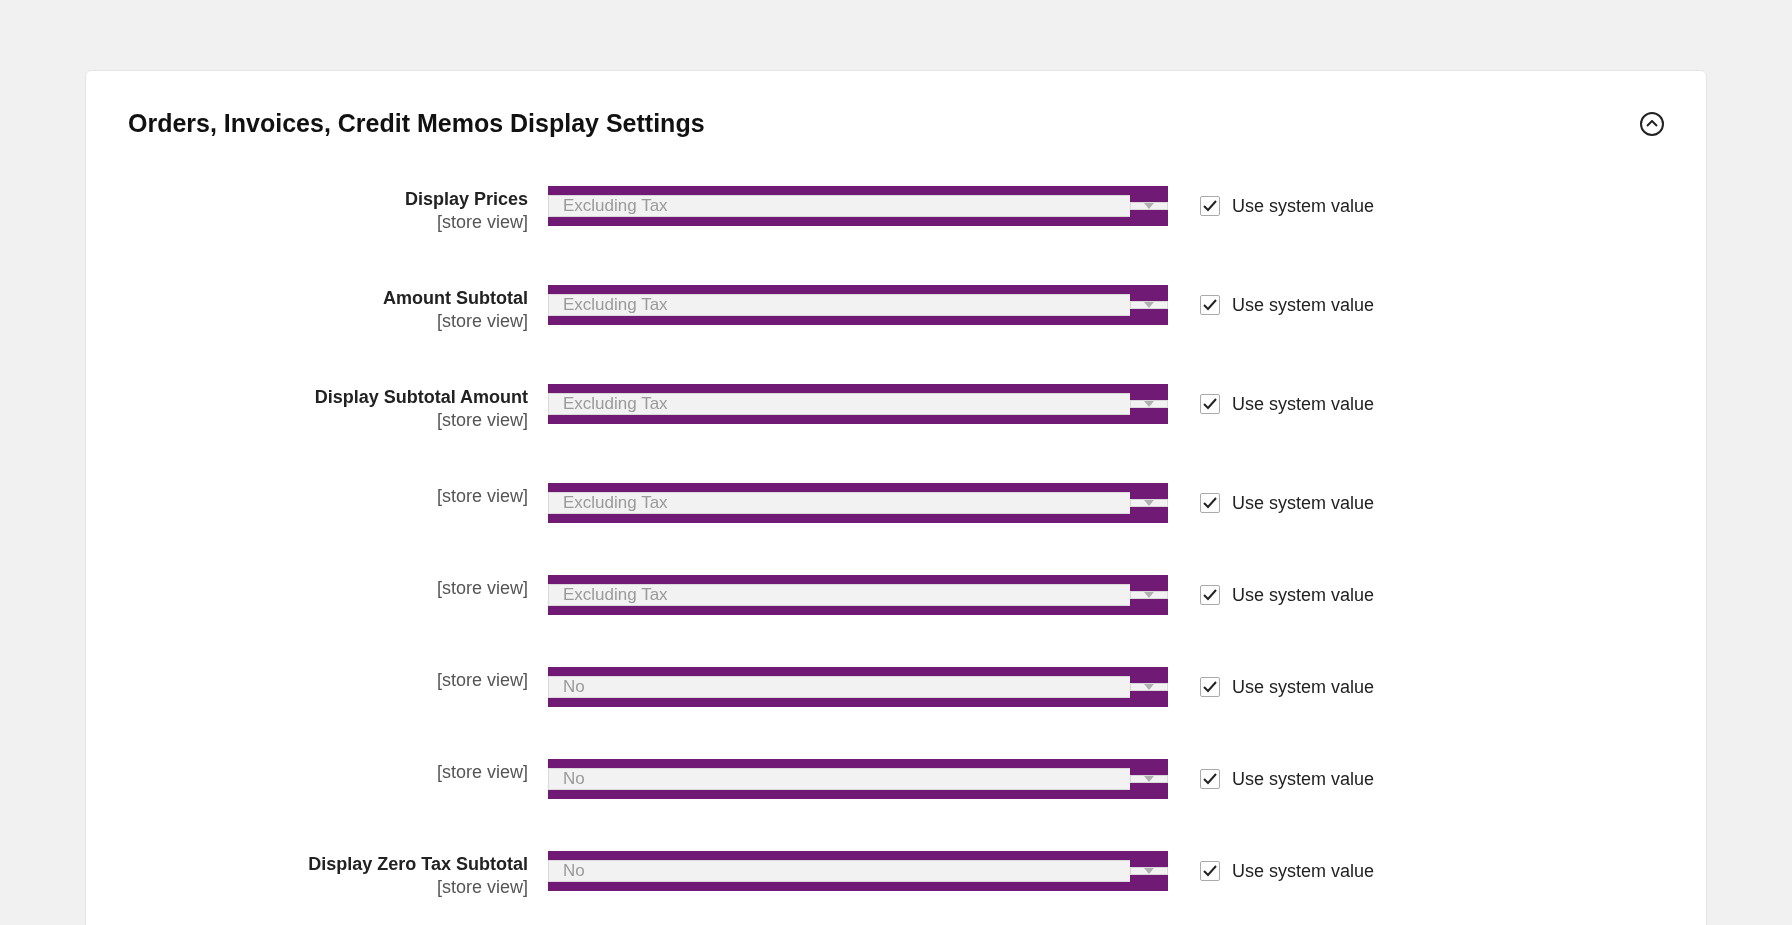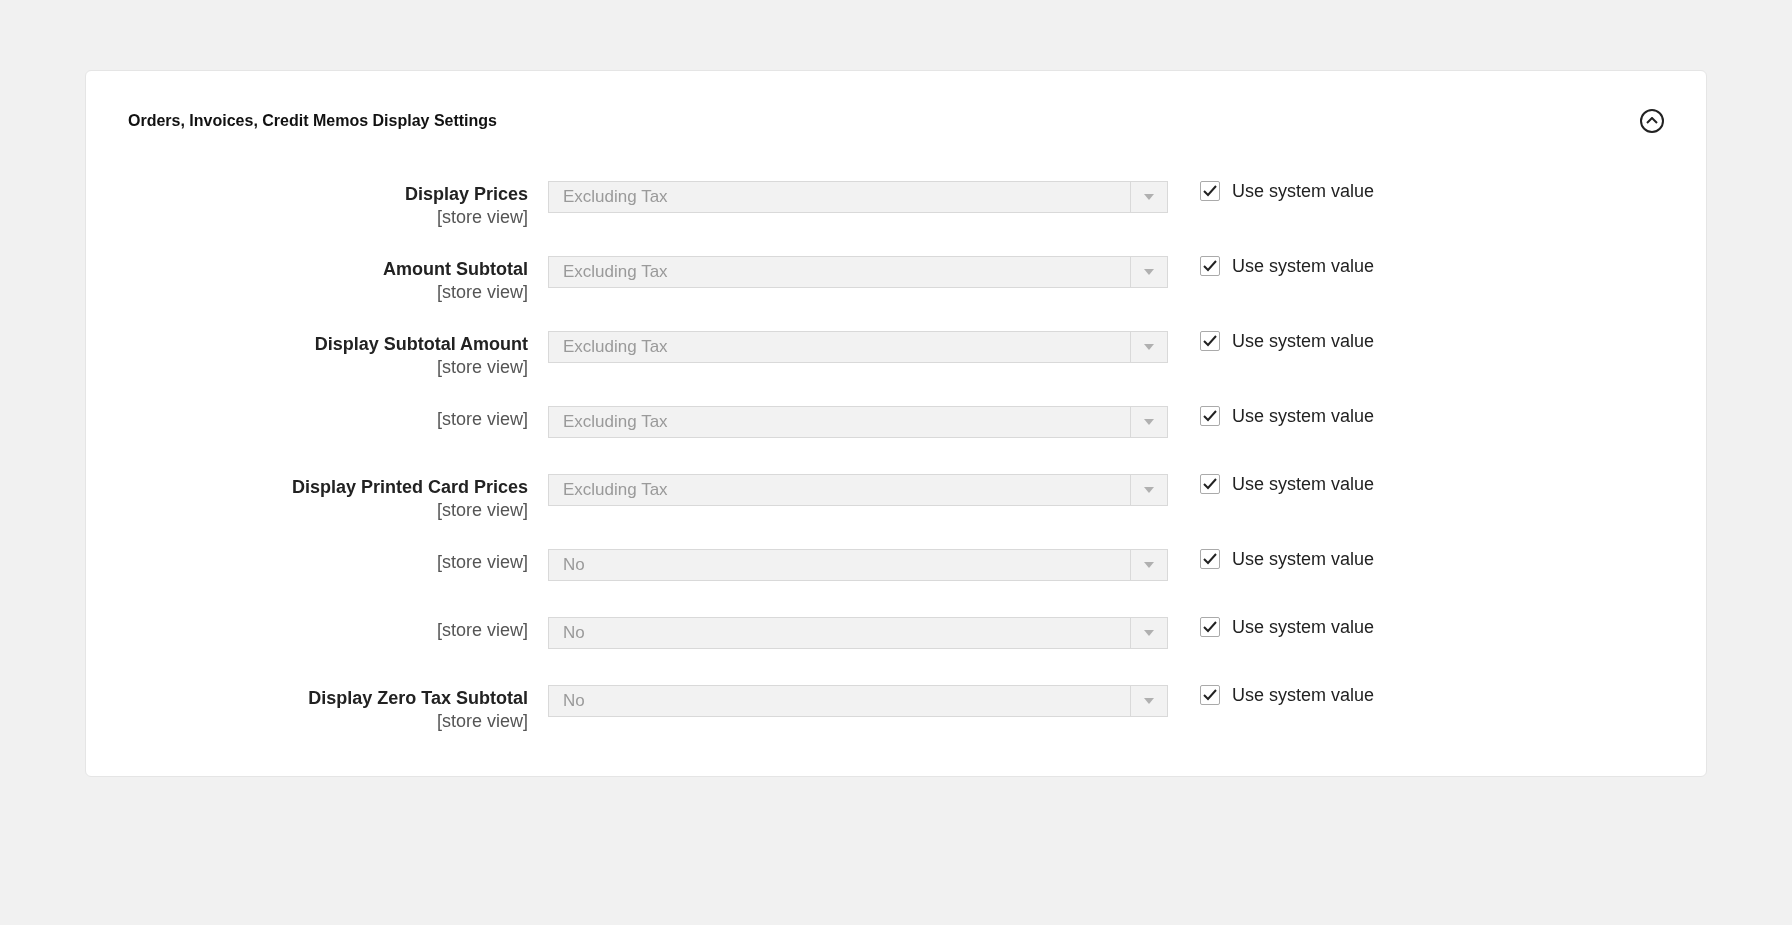--- a/index.html
+++ b/index.html
@@ -16,38 +16,38 @@
     border-radius: 6px;
     padding: 38px 42px 44px 42px;
   }
   .panel-header {
     display: flex;
     justify-content: space-between;
     align-items: center;
     margin-bottom: 48px;
   }
   .panel-title {
-    font-size: 16px;
+    font-size: 25px;
     font-weight: 700;
     color: #111;
     text-align: center;
   }
   .collapse-btn {
     width: 24px;
     height: 24px;
     border: 2px solid #222;
     border-radius: 50%;
     display: flex;
     align-items: center;
     justify-content: center;
     cursor: pointer;
     background: #fff;
   }
   .collapse-btn svg { display: block; }
-  .rows { display: flex; flex-direction: column; gap: 28px; }
+  .rows { display: flex; flex-direction: column; gap: 52px; }
   .row {
     display: flex;
     align-items: flex-start;
   }
   .label-col {
     width: 420px;
     text-align: right;
     padding-right: 20px;
     padding-top: 2px;
   }
@@ -59,22 +59,23 @@
   }
   .label-scope {
     font-size: 18px;
     color: #555;
     line-height: 1.2;
     margin-top: 1px;
   }
   .select-col { width: 620px; }
   .select-wrap {
     display: flex;
-    height: 32px;
+    height: 40px;
     background: #701a75;
+    align-items: center;
   }
   .select-text {
     flex: 1;
     border: 1px solid #d9d9d9;
     border-right: none;
     padding: 0 14px;
     display: flex;
     align-items: center;
     font-size: 17px;
     color: #9a9a9a;
@@ -84,20 +85,21 @@
     width: 38px;
     border: 1px solid #d9d9d9;
     background: #f2f2f2;
     display: flex;
     align-items: center;
     justify-content: center;
   }
   .select-arrow-box svg { display: block; }
   .check-col {
     display: flex;
+    align-items: center;
     padding-left: 32px;
     height: 40px;
   }
   .checkbox {
     width: 20px;
     height: 20px;
     border: 1px solid #aaa;
     border-radius: 2px;
     background: #fff;
     display: flex;
@@ -221,21 +223,20 @@
           <svg width="14" height="12" viewBox="0 0 14 12">
               <path d="M1 6 L5 10 L13 1" fill="none" stroke="#222" stroke-width="2"></path>
             </svg>
         </div>
         <div class="check-label">Use system value</div>
       </div>
     </div>
 
     <div class="row">
       <div class="label-col">
-        <div class="label-main">Display Printed Card Prices</div>
         <div class="label-scope">[store view]</div>
       </div>
       <div class="select-col">
         <div class="select-wrap">
           <div class="select-text">Excluding Tax</div>
           <div class="select-arrow-box">
             <svg width="10" height="6" viewBox="0 0 10 6">
                 <path d="M0 0 L5 6 L10 0 Z" fill="#b0b0b0"></path>
               </svg>
           </div>

